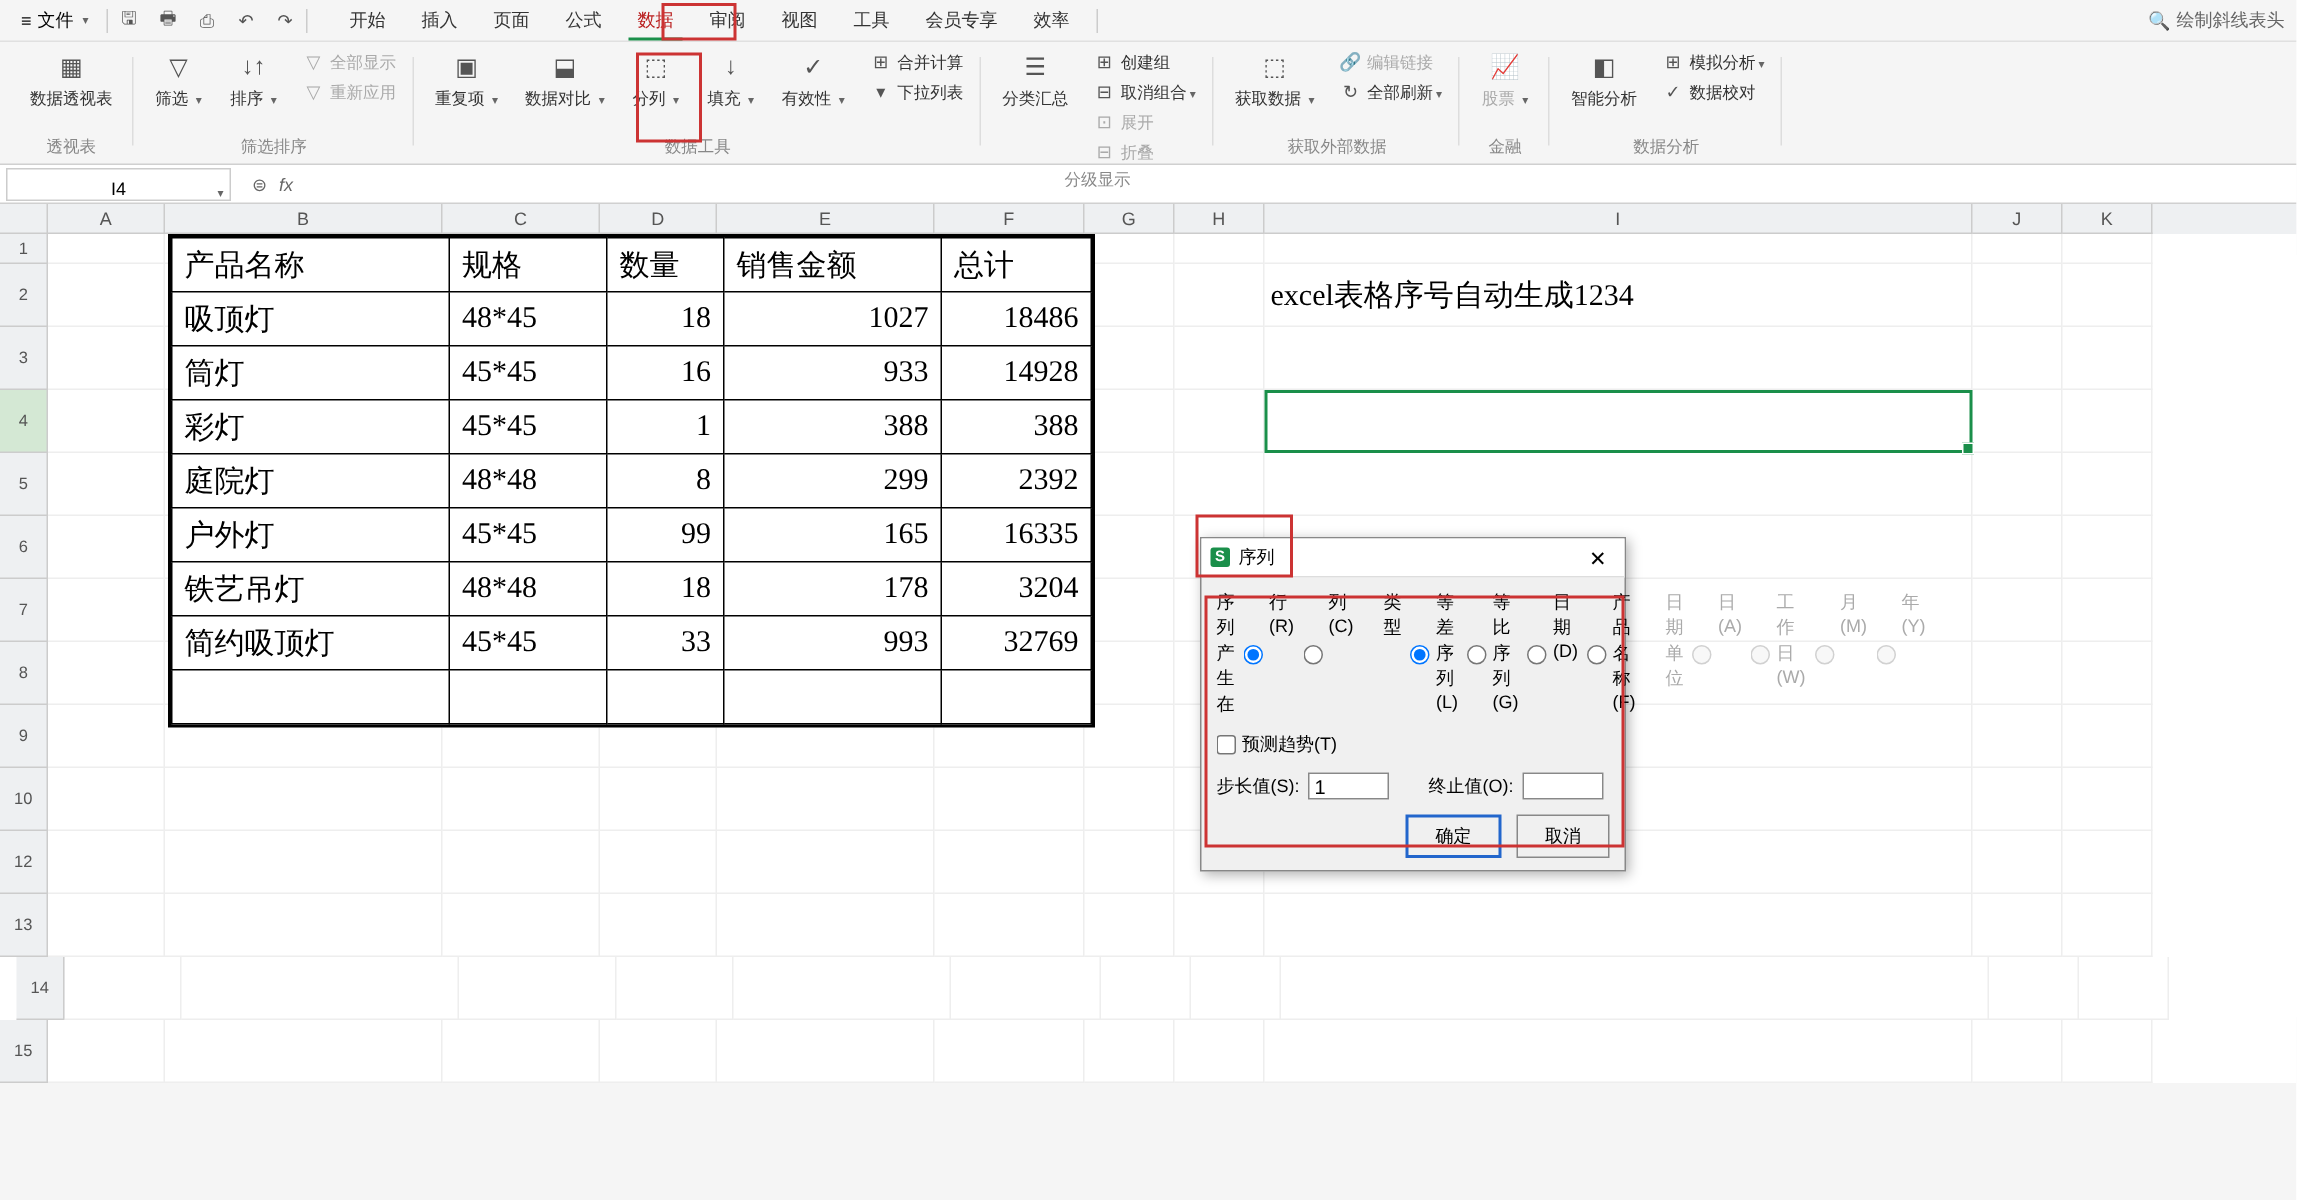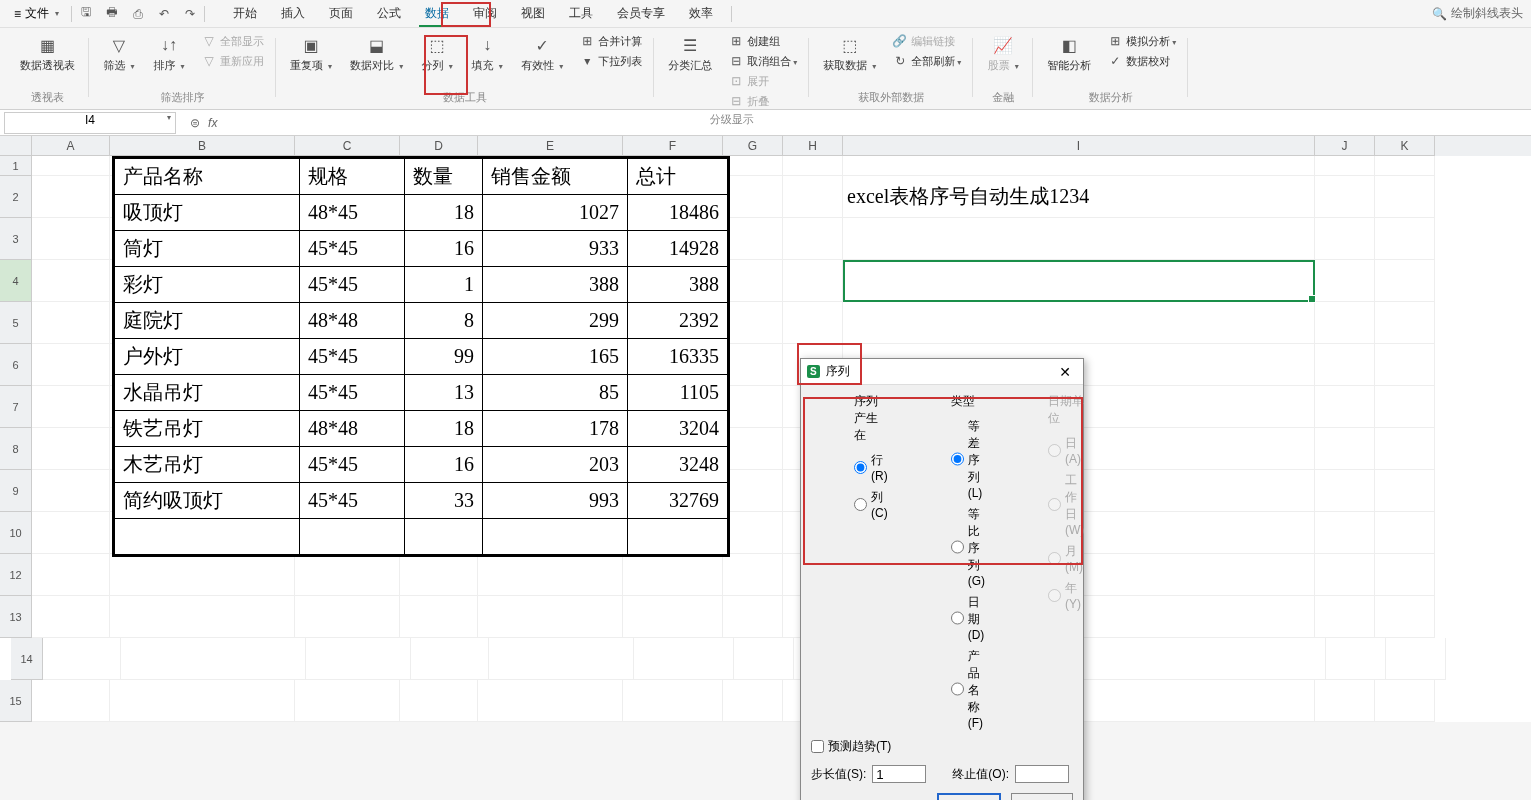--- a/index.html
+++ b/index.html
@@ -7,21 +7,21 @@
 .app { width: 1531px; height: 800px; position: relative; background: #f5f5f5; }
 
 
 .menubar { height: 28px; background: #f5f5f5; display: flex; align-items: center; padding: 0 8px; border-bottom: 1px solid #e0e0e0; }
 .menu-file { display: flex; align-items: center; gap: 4px; padding: 0 6px; cursor: pointer; }
 .menu-sep { width: 1px; height: 16px; background: #ccc; margin: 0 6px; }
 .quick-icons { display: flex; gap: 10px; }
 .quick-icon { width: 16px; height: 16px; display: flex; align-items: center; justify-content: center; color: #555; cursor: pointer; }
 .tabs { display: flex; margin-left: 10px; }
 .tab { padding: 4px 12px; cursor: pointer; color: #333; position: relative; }
-.tab.active { color: #0369a1; font-weight: 500; }
+.tab.active { color: #b91c1c; font-weight: 500; }
 .tab.active::after { content: ''; position: absolute; bottom: -1px; left: 6px; right: 6px; height: 2px; background: #1a8f4a; }
 .search-area { margin-left: auto; display: flex; align-items: center; gap: 4px; color: #666; }
 .highlight-tab { position: absolute; border: 2px solid #cc3333; pointer-events: none; z-index: 10; }
 
 
 .ribbon { height: 82px; background: #f5f5f5; display: flex; padding: 4px 6px 0; border-bottom: 1px solid #d0d0d0; }
 .ribbon-group { display: flex; flex-direction: column; align-items: center; padding: 0 8px; position: relative; }
 .ribbon-group::after { content: ''; position: absolute; right: 0; top: 6px; bottom: 12px; width: 1px; background: #ddd; }
 .ribbon-row { display: flex; gap: 6px; align-items: flex-start; flex: 1; }
 .ribbon-btn { display: flex; flex-direction: column; align-items: center; padding: 2px 6px; cursor: pointer; gap: 2px; min-width: 44px; }
@@ -31,21 +31,21 @@
 .ribbon-btn.small .icon { width: 16px; height: 16px; font-size: 12px; }
 .ribbon-btn.disabled { color: #aaa; }
 .ribbon-btn.disabled .label, .ribbon-btn.disabled .icon { color: #aaa; }
 .ribbon-stack { display: flex; flex-direction: column; gap: 2px; }
 .ribbon-group-label { font-size: 11px; color: #888; padding: 2px 0 4px; }
 .dropdown-arrow { font-size: 8px; color: #666; margin-left: 2px; }
 .highlight-fill { position: absolute; border: 2px solid #cc3333; pointer-events: none; z-index: 10; }
 
 
 .formula-bar { height: 26px; background: #fff; display: flex; align-items: center; border-bottom: 1px solid #d0d0d0; }
-.name-box { width: 172px; height: 22px; border: 1px solid #ccc; margin: 0 4px; display: flex; align-items: flex-start; justify-content: center; font-size: 12px; position: relative; }
+.name-box { width: 150px; height: 22px; border: 1px solid #ccc; margin: 0 4px; display: flex; align-items: flex-end; justify-content: center; font-size: 12px; position: relative; }
 .name-box .arrow { position: absolute; right: 4px; font-size: 8px; color: #666; }
 .fx-icons { display: flex; gap: 8px; padding: 0 10px; align-items: center; color: #666; }
 .fx-input { flex: 1; height: 22px; padding: 0 6px; }
 
 
 .sheet { position: relative; background: #fff; }
 .col-headers { display: flex; height: 20px; background: #eef0f2; }
 .corner { width: 32px; border-right: 1px solid #ccc; border-bottom: 1px solid #ccc; }
 .col-h { border-right: 1px solid #ccc; border-bottom: 1px solid #ccc; display: flex; align-items: center; justify-content: center; color: #555; font-size: 12px; }
 .row { display: flex; }
@@ -62,21 +62,21 @@
 
 .selected-cell { position: absolute; border: 2px solid #1a8f4a; background: #fff; z-index: 5; }
 .selected-cell::after { content: ''; position: absolute; right: -3px; bottom: -3px; width: 6px; height: 6px; background: #1a8f4a; border: 1px solid #fff; }
 
 
 .dialog { position: absolute; background: #f0f0f0; border: 1px solid #888; box-shadow: 2px 2px 8px rgba(0,0,0,0.3); z-index: 100; font-size: 12px; }
 .dialog-title { height: 26px; display: flex; align-items: center; padding: 0 6px; gap: 6px; background: #fff; border-bottom: 1px solid #ddd; }
 .dialog-title .close { margin-left: auto; cursor: pointer; font-size: 14px; padding: 0 6px; }
 .dialog-body { padding: 8px 10px; }
 .dialog-section { display: flex; gap: 20px; }
-.dialog-col { display: flex; flex-direction: column; gap: 6px; margin-left: 43px; }
+.dialog-col { display: flex; gap: 6px; }
 .dialog-col .heading { font-weight: normal; margin-bottom: 2px; }
 .dialog-col.disabled { color: #aaa; }
 .radio-item { display: flex; gap: 4px; cursor: pointer; }
 .radio-item input { margin: 0; }
 .dialog-row { display: flex; align-items: center; gap: 6px; margin-top: 10px; }
 .dialog-row input[type=text] { width: 54px; height: 18px; border: 1px solid #888; padding: 0 3px; }
 .dialog-buttons { display: flex; gap: 10px; justify-content: flex-end; margin-top: 10px; }
 .dialog-buttons button { padding: 4px 18px; border: 1px solid #888; background: #f0f0f0; cursor: pointer; font-size: 12px; }
 .dialog-buttons button.primary { border: 2px solid #2266cc; }
 .dialog-highlight { position: absolute; border: 2px solid #cc3333; pointer-events: none; z-index: 110; }
@@ -529,39 +529,25 @@
               <td class="num">2392</td>
             </tr>
             <tr>
               <td class="">户外灯</td>
               <td class="">45*45</td>
               <td class="num">99</td>
               <td class="num">165</td>
               <td class="num">16335</td>
             </tr>
             <tr>
-              <td class="">水晶吊灯</td>
-              <td class="">45*45</td>
-              <td class="num">13</td>
-              <td class="num">85</td>
-              <td class="num">1105</td>
-            </tr>
-            <tr>
               <td class="">铁艺吊灯</td>
               <td class="">48*48</td>
               <td class="num">18</td>
               <td class="num">178</td>
               <td class="num">3204</td>
-            </tr>
-            <tr>
-              <td class="">木艺吊灯</td>
-              <td class="">45*45</td>
-              <td class="num">16</td>
-              <td class="num">203</td>
-              <td class="num">3248</td>
             </tr>
             <tr>
               <td class="">简约吸顶灯</td>
               <td class="">45*45</td>
               <td class="num">33</td>
               <td class="num">993</td>
               <td class="num">32769</td>
             </tr>
             <tr>
               <td style="height:36px"></td>

